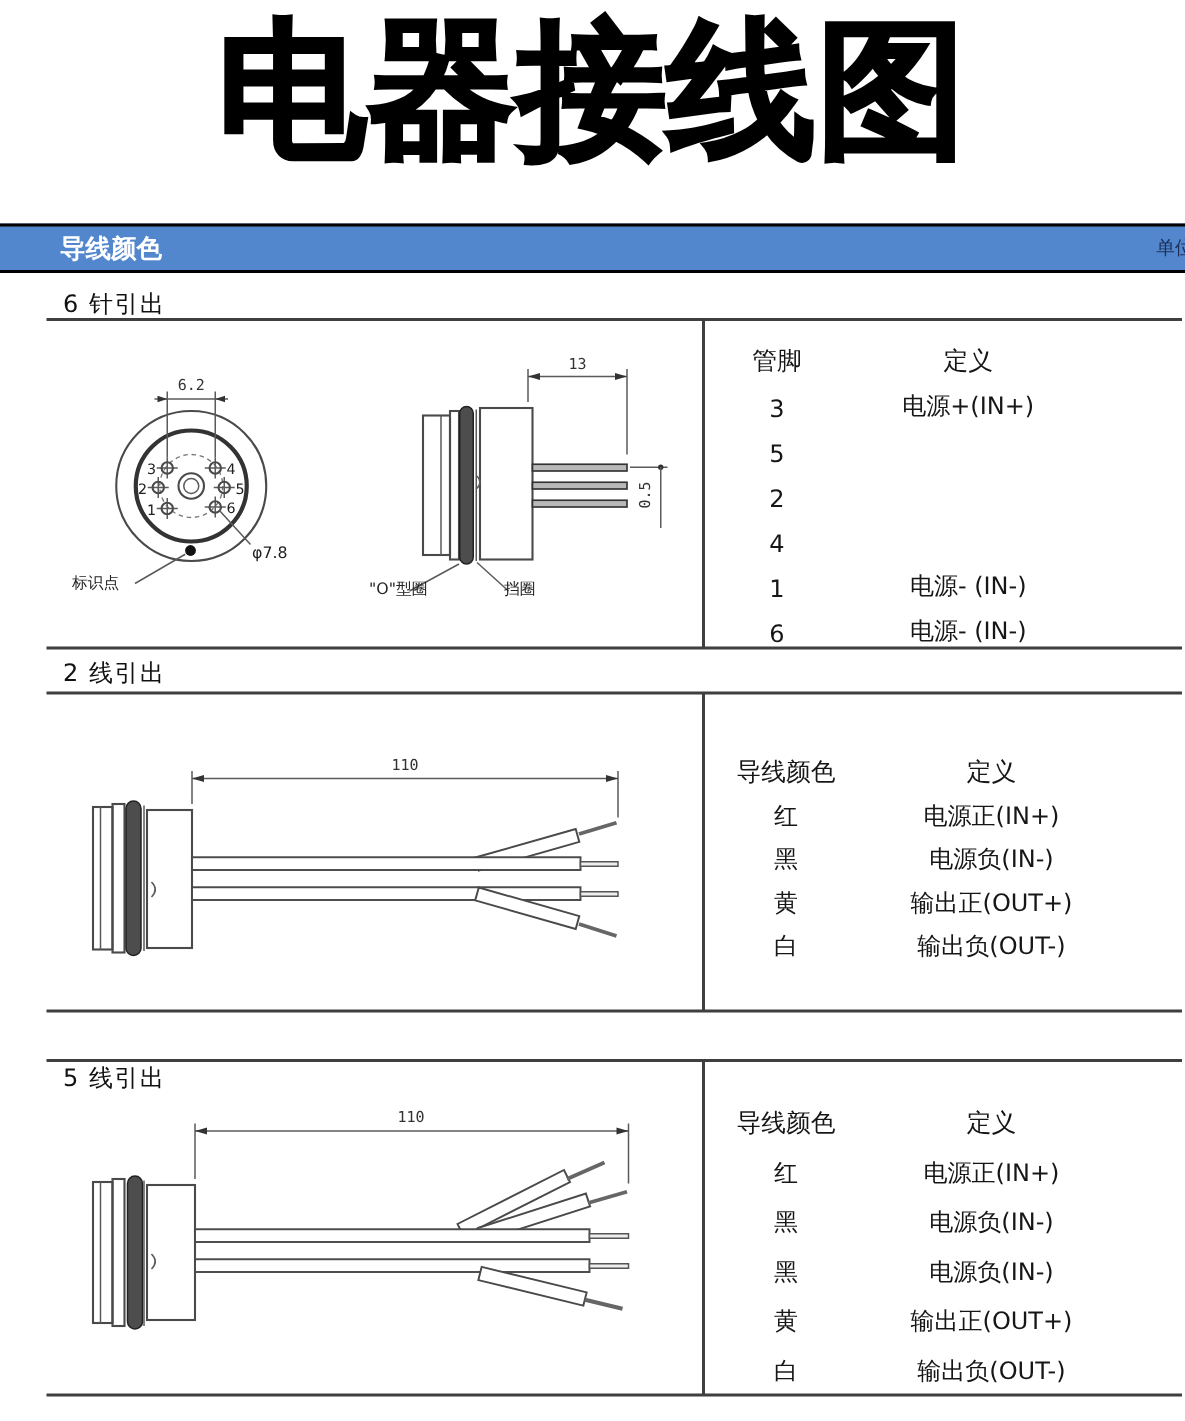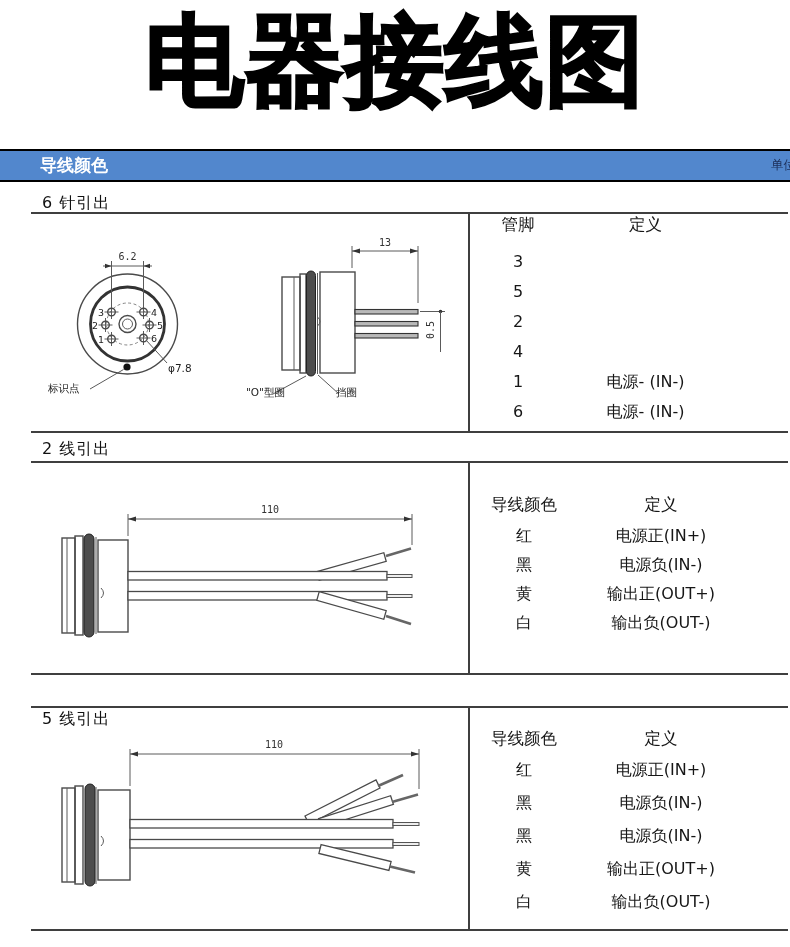--- a/index.html
+++ b/index.html
@@ -27,21 +27,21 @@
   .pin{fill:#b9b9b9;stroke:#333;stroke-width:1.1}
   .wire{fill:#fff;stroke:#4a4a4a;stroke-width:1.3}
   .wiretip{fill:#eee;stroke:#555;stroke-width:1}
   .tipline{fill:none;stroke:#666;stroke-width:2.6}
   .arr{fill:#333;stroke:none}
   .dimtxt{font-size:10px;fill:#333;font-family:"DejaVu Sans Mono",monospace}
   .lbl{font-size:10.5px;fill:#222;font-family:"DejaVu Sans",sans-serif}
   .pinnum{font-size:9.5px;fill:#222;font-family:"DejaVu Sans",sans-serif}
   
   .tbl{position:absolute;left:478px;width:302px;color:#161616;font-size:16px}
-  .trow{display:flex;align-items:flex-start}
+  .trow{display:flex;align-items:flex-end}
   .tbl .c1,.tbl .c2{text-align:center}
   .tbl1 .c1{width:80px}.tbl1 .c2{width:175px}
   .tbl23 .c1{width:92px}.tbl23 .c2{width:182px}
   .tbl1{top:214px}.tbl1 .trow{height:30px}.tbl1 .thead{height:38px}
   .tbl2{top:494px}.tbl2 .trow{height:29px}.tbl2 .thead{height:32px}
   .tbl3{top:728px}.tbl3 .trow{height:33px}.tbl3 .thead{height:32px}
   .thead{font-size:16.5px}
 </style>
 </head>
 <body>
@@ -226,20 +226,21 @@
     </g>
   </svg>
 
   <div class="tbl tbl1">
     <div class="trow thead">
       <div class="c1">管脚</div>
       <div class="c2">定义</div>
     </div>
     <div class="trow">
       <div class="c1">3</div>
+      <div class="c2">电源+(IN+)</div>
     </div>
     <div class="trow">
       <div class="c1">5</div>
     </div>
     <div class="trow">
       <div class="c1">2</div>
     </div>
     <div class="trow">
       <div class="c1">4</div>
     </div>

